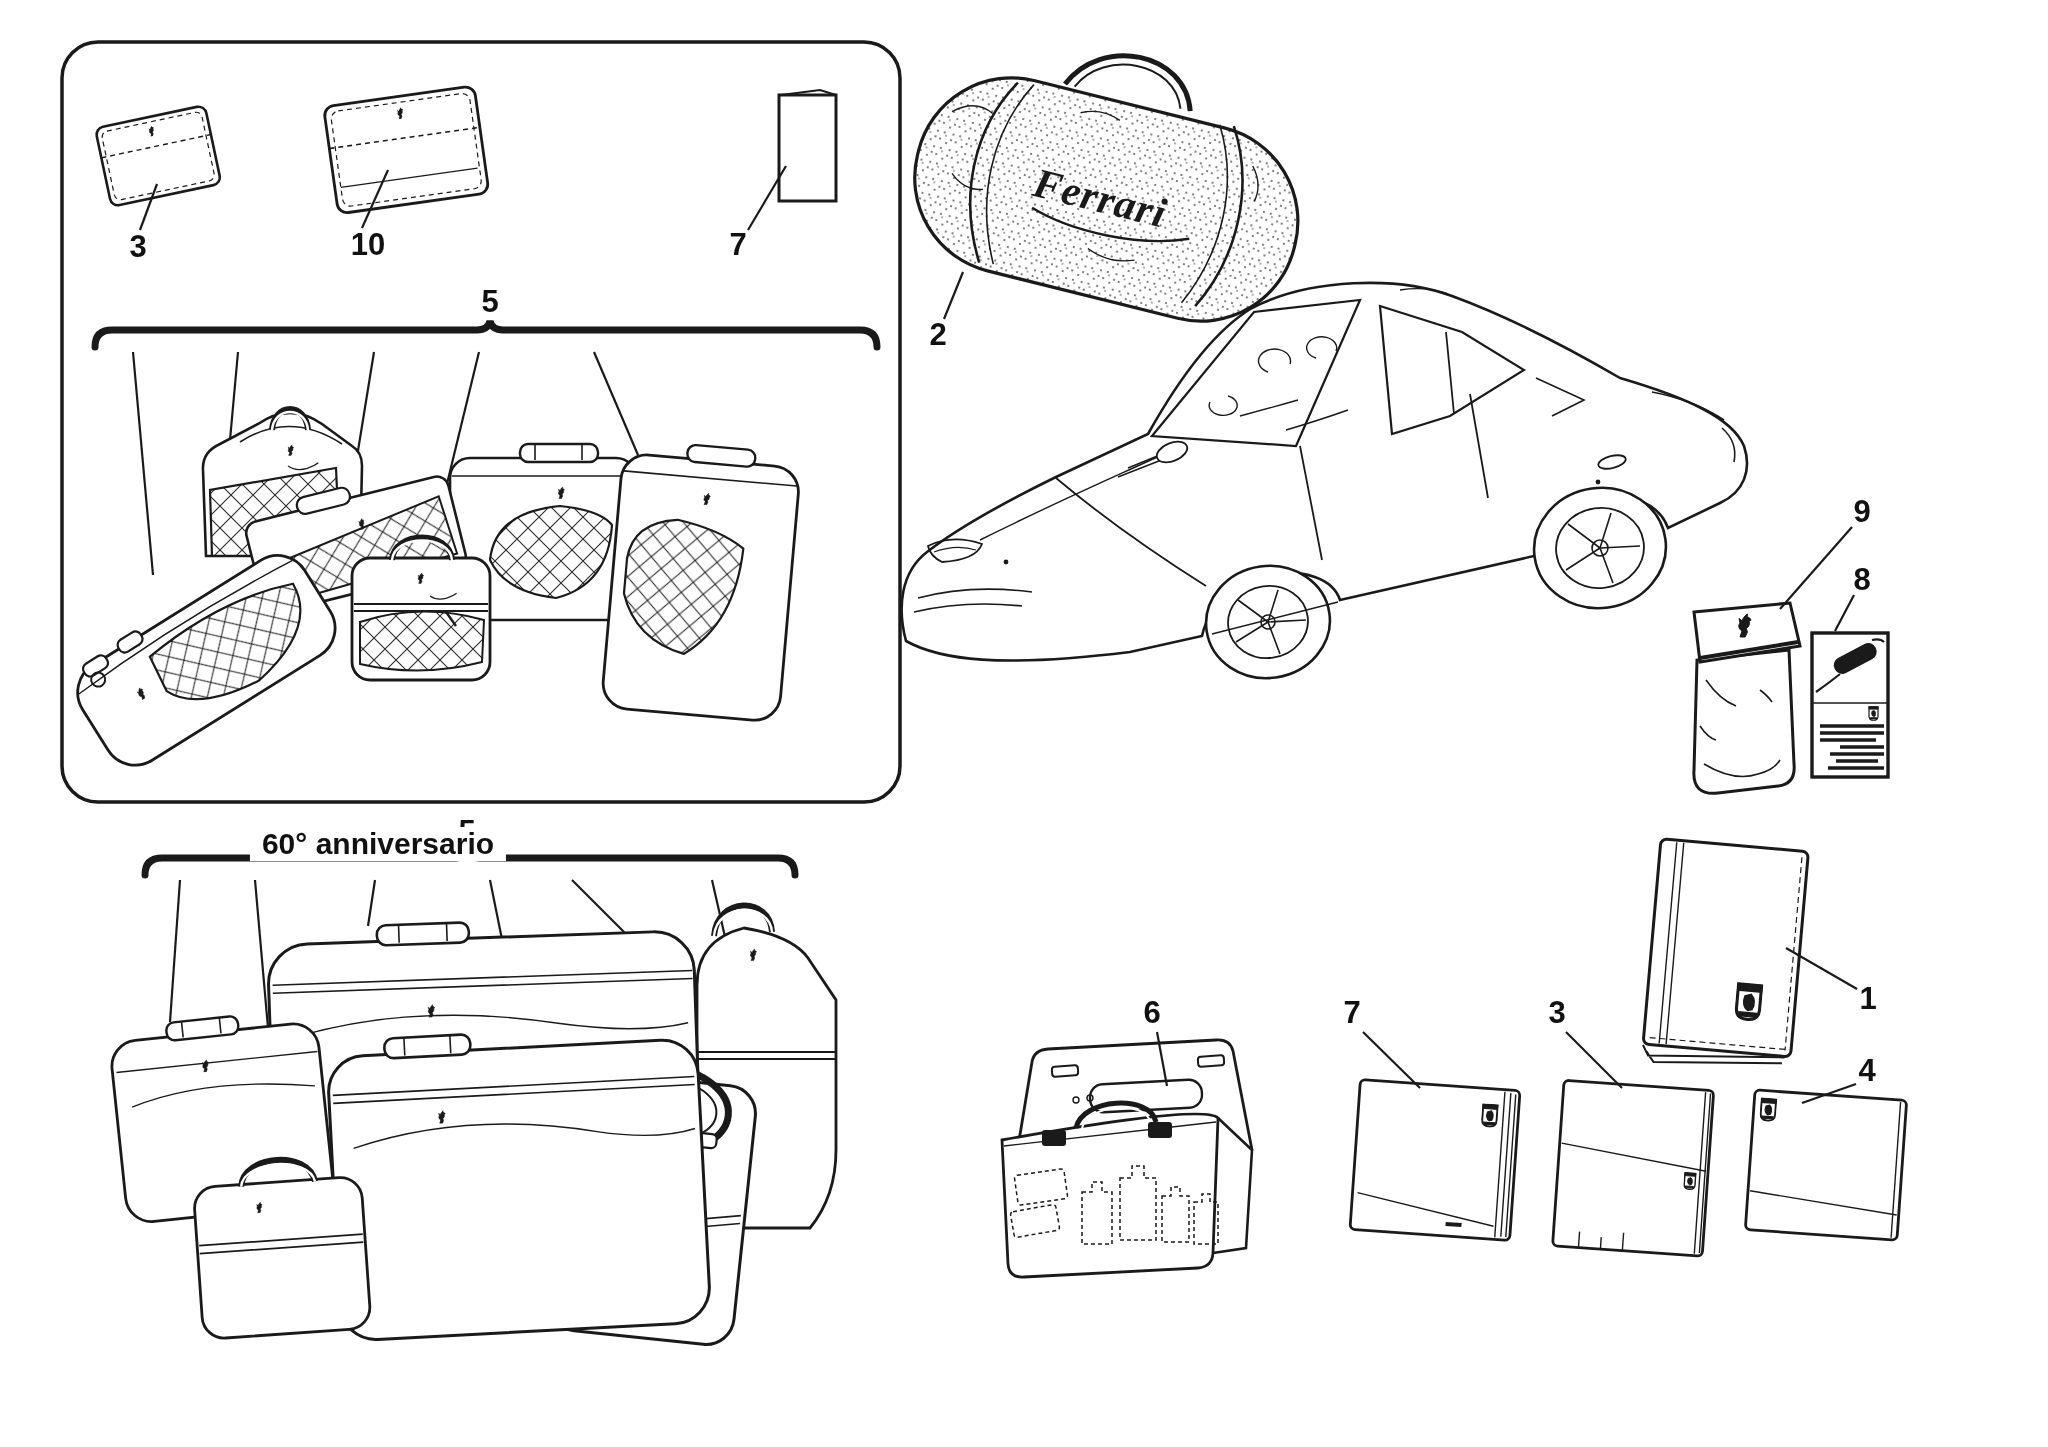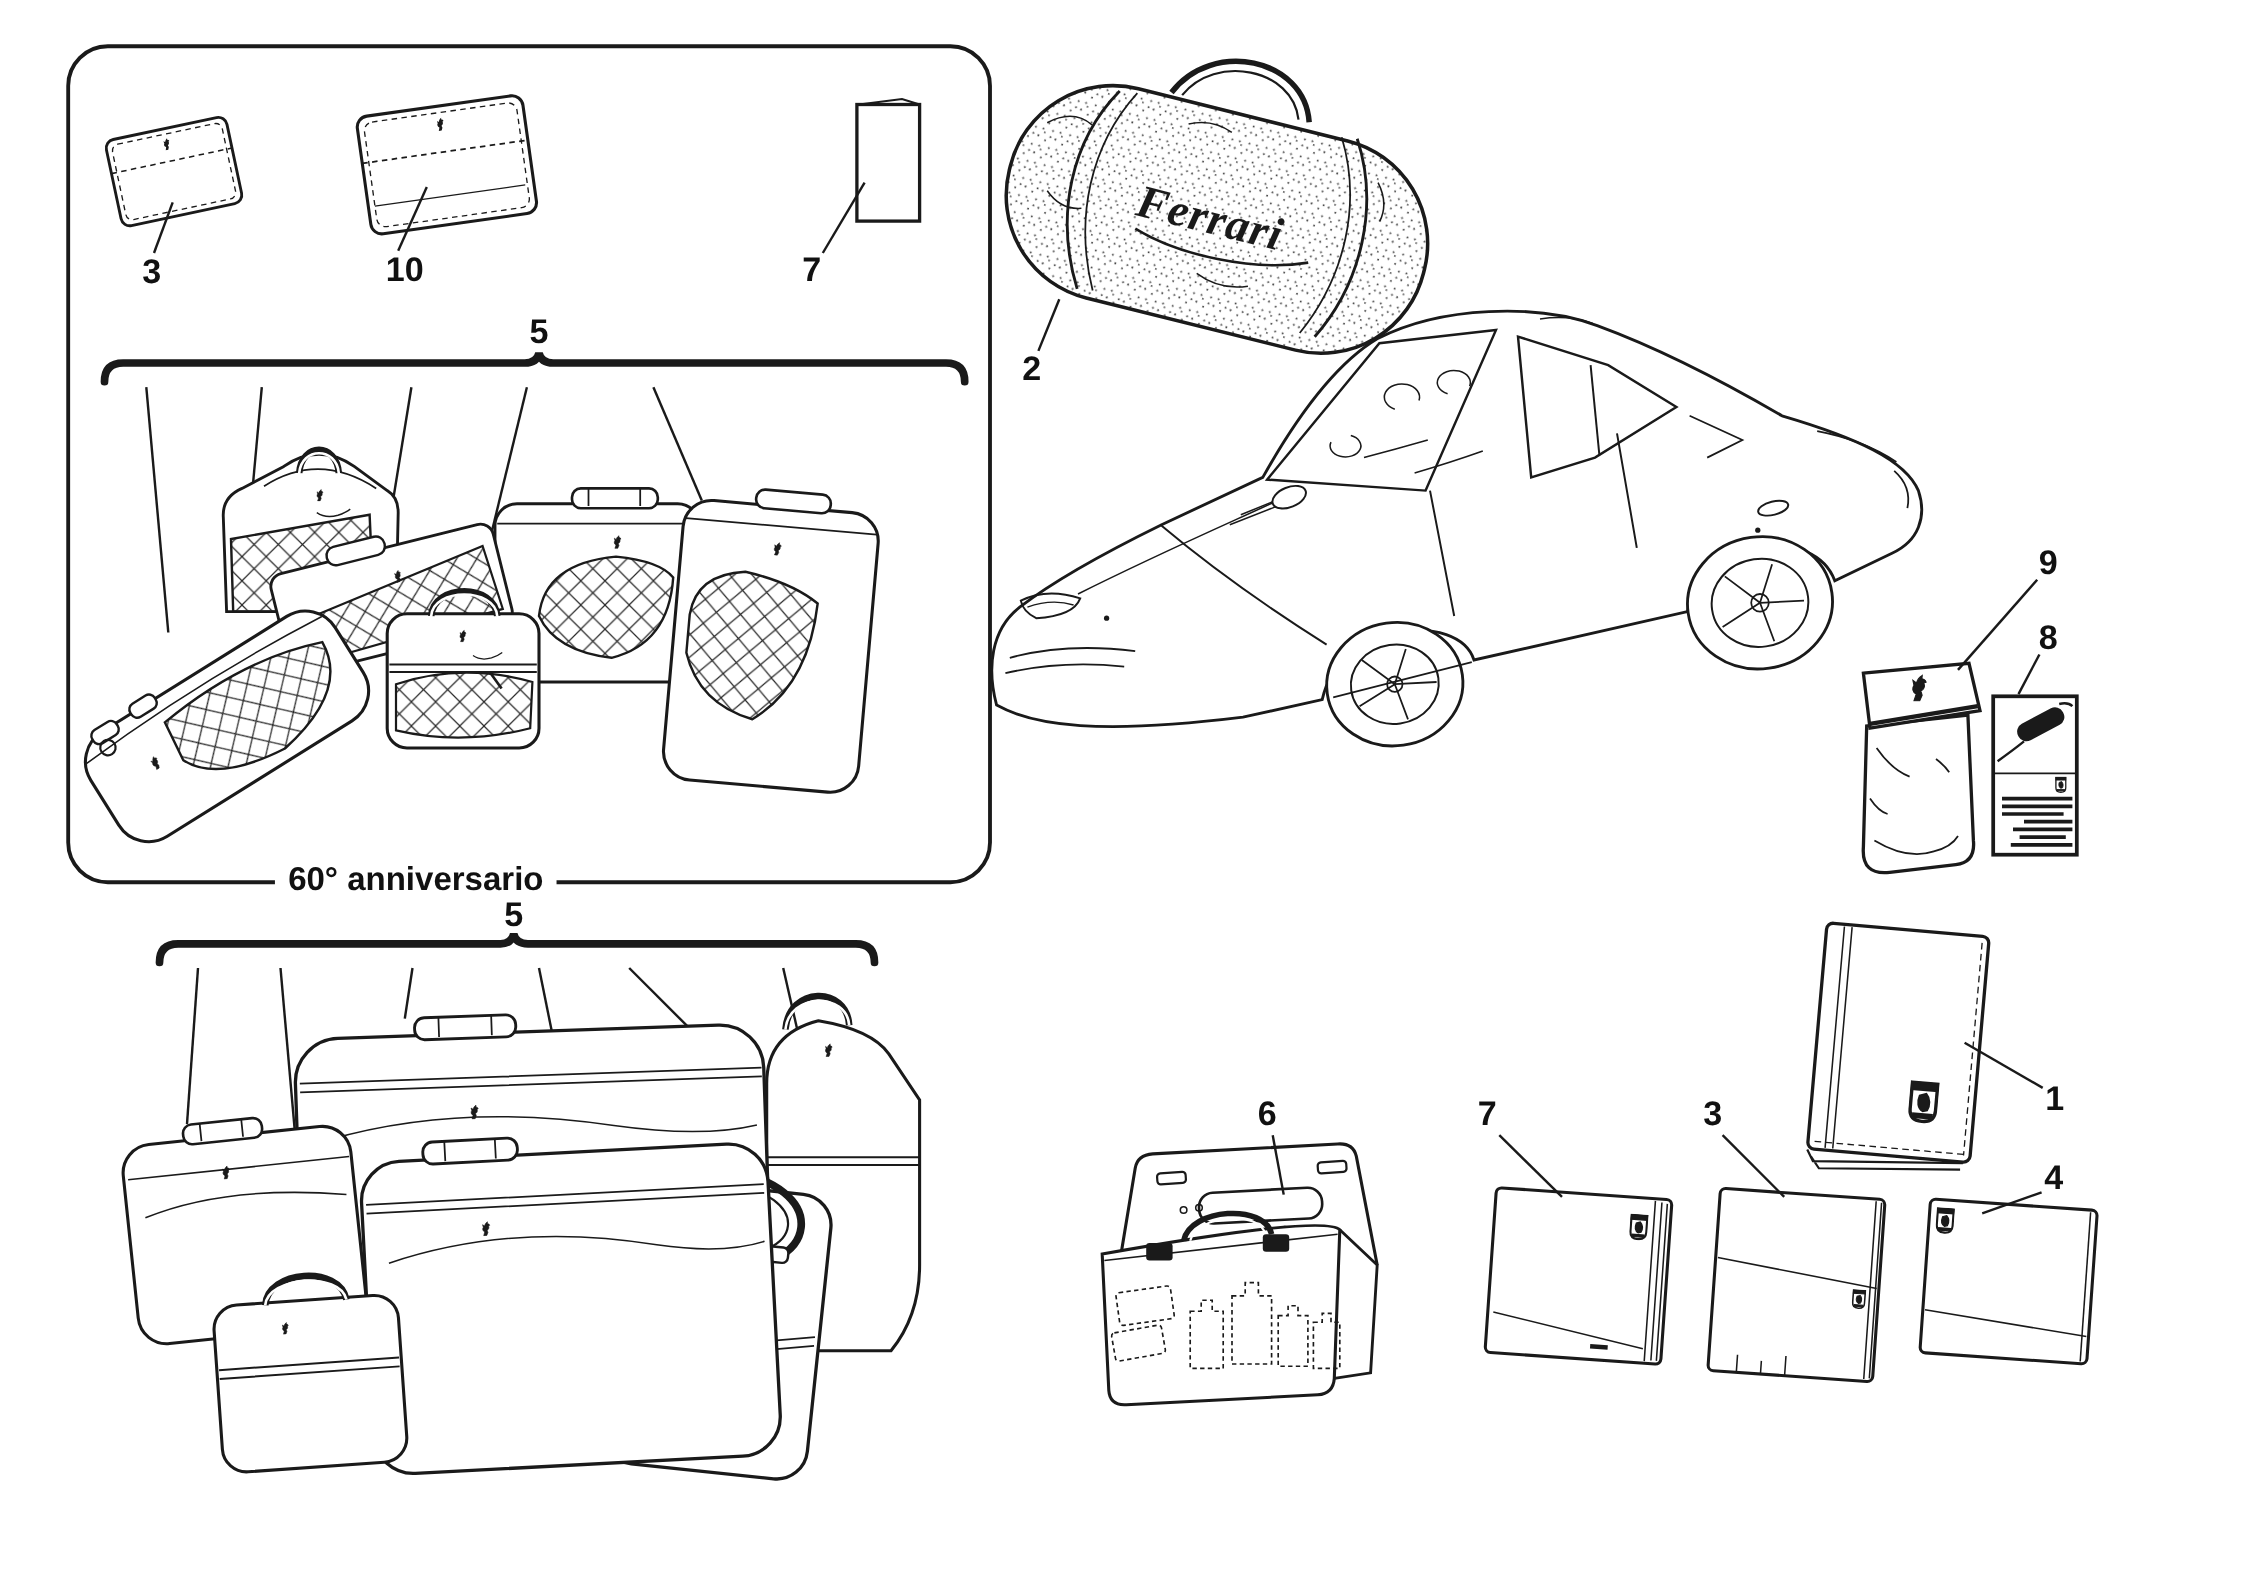--- a/index.html
+++ b/index.html
@@ -354,15 +354,15 @@
 <span class="callout" style="left:938px;top:335px">2</span>
 <span class="callout" style="left:467px;top:832px">5</span>
 <span class="callout" style="left:1862px;top:512px">9</span>
 <span class="callout" style="left:1862px;top:580px">8</span>
 <span class="callout" style="left:1868px;top:999px">1</span>
 <span class="callout" style="left:1152px;top:1013px">6</span>
 <span class="callout" style="left:1352px;top:1013px">7</span>
 <span class="callout" style="left:1557px;top:1013px">3</span>
 <span class="callout" style="left:1867px;top:1071px">4</span>
 
-<div class="anniv" style="left:378px;top:800px">60° anniversario</div>
+<div class="anniv" style="left:378px;top:844px">60° anniversario</div>
 
 </div>
 
 </body></html>

